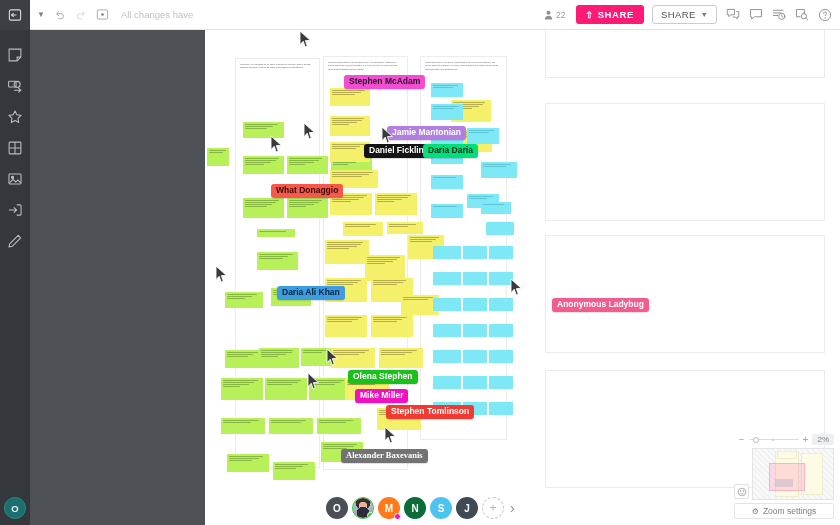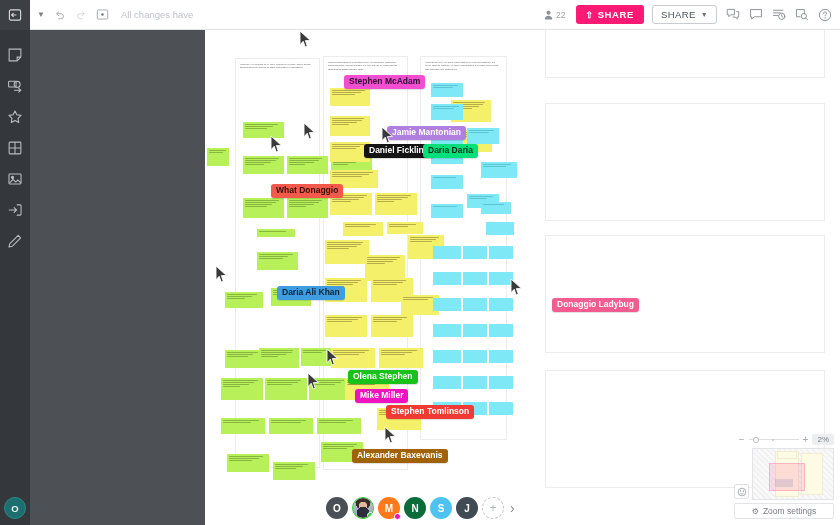--- a/index.html
+++ b/index.html
@@ -732,25 +732,25 @@
       <div class="note cyan" style="left:228px; top:372px; width:28px; height:13px; background:#7fe8f7;"></div>
       <div class="note cyan" style="left:258px; top:372px; width:24px; height:13px; background:#7fe8f7;"></div>
       <div class="note cyan" style="left:284px; top:372px; width:24px; height:13px; background:#7fe8f7;"></div>
 
       <div class="nlabel" style="left:139px; top:45px; background:#f24fd0; color:#2b1030;">Stephen McAdam</div>
       <div class="nlabel" style="left:182px; top:96px; background:#b07fe0; color:#ffffff;">Jamie Mantonian</div>
       <div class="nlabel" style="left:159px; top:114px; background:#141414; color:#ffffff;">Daniel Fickling</div>
       <div class="nlabel" style="left:218px; top:114px; background:#00e07a; color:#0a2a16;">Daria Daria</div>
       <div class="nlabel" style="left:66px; top:154px; background:#f4594b; color:#3a0d08;">What Donaggio</div>
       <div class="nlabel" style="left:72px; top:256px; background:#3d9de0; color:#0b2338;">Daria Ali Khan</div>
-      <div class="nlabel" style="left:347px; top:268px; background:#f25c8f; color:#ffffff;">Donaggio Ladybug</div>
+      <div class="nlabel" style="left:347px; top:268px; background:#f25c8f; color:#ffffff;">Anonymous Ladybug</div>
       <div class="nlabel" style="left:143px; top:340px; background:#19c11a; color:#ffffff;">Olena Stephen</div>
       <div class="nlabel" style="left:150px; top:359px; background:#f012be; color:#ffffff;">Mike Miller</div>
       <div class="nlabel" style="left:181px; top:375px; background:#ef3b33; color:#ffffff;">Stephen Tomlinson</div>
-      <div class="nlabel" style="left:147px; top:419px; background:#a16207; color:#ffffff;">Alexander Baxevanis</div>
+      <div class="nlabel" style="left:136px; top:419px; background:#737373; color:#ffffff;font-family:Liberation Serif, serif;">Alexander Baxevanis</div>
 
       <div class="cursor" style="left:94px; top:0px;">
         <svg width="13" height="18" viewBox="0 0 13 18">
             <path d="M1 1l10.5 9.6H6.4l1.9 5.6-2.1.8-2-5.7L1 14.8z" fill="#3a3a3a" stroke="#fff" stroke-width=".9"></path>
           </svg>
       </div>
       <div class="cursor" style="left:98px; top:92px;">
         <svg width="13" height="18" viewBox="0 0 13 18">
             <path d="M1 1l10.5 9.6H6.4l1.9 5.6-2.1.8-2-5.7L1 14.8z" fill="#3a3a3a" stroke="#fff" stroke-width=".9"></path>
           </svg>

